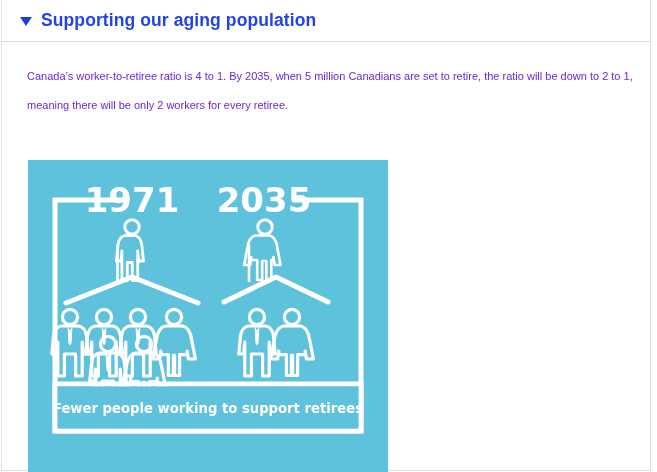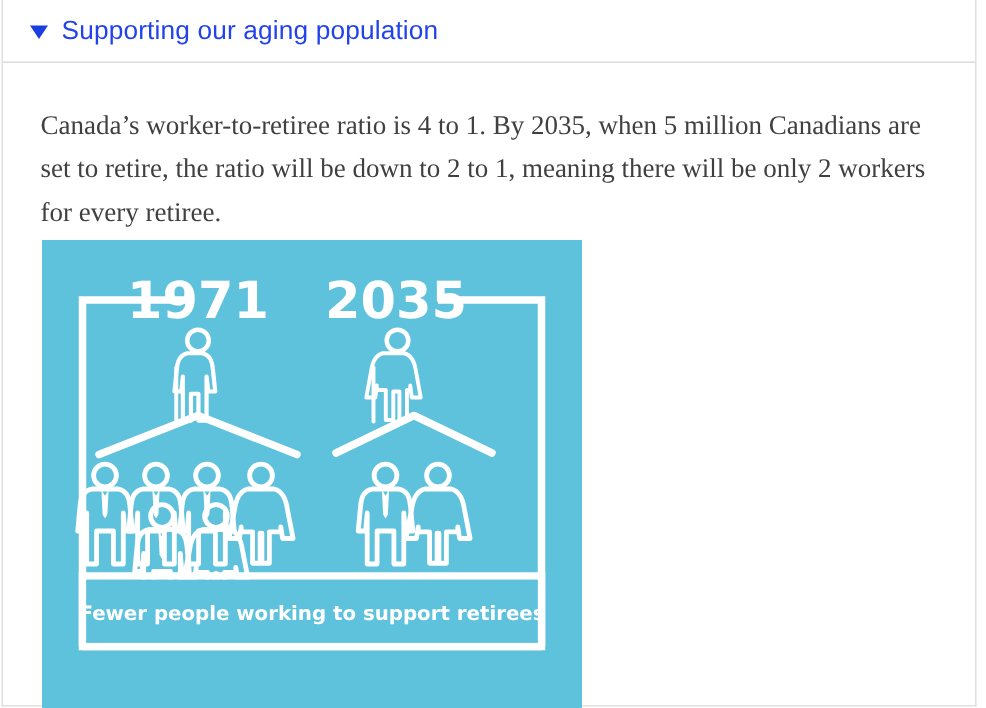--- a/index.html
+++ b/index.html
@@ -52,32 +52,32 @@
     border-right: 6.5px solid transparent;
     border-top: 9px solid #1a3fe0;
     flex: 0 0 auto;
   }
   .accordion-title {
     font-size: 17.5px;
     color: #2343ea;
     letter-spacing: 0.1px;
     line-height: 1;
     white-space: nowrap;
+    font-weight: bold;
   }
 
   
   .body-copy {
     position: absolute;
     left: 25px;
     top: 51px;
     width: 608px;
-    font-size: 18px;
+    font-size: 11px;
     line-height: 29px;
-    color: #404040;
-    font-family: Liberation Serif, serif;
+    color: #6d28d9;
   }
 
   
   .infographic {
     position: absolute;
     left: 26px;
     top: 160px;
     width: 360px;
     height: 343px;
     background: #5fc2dc;

